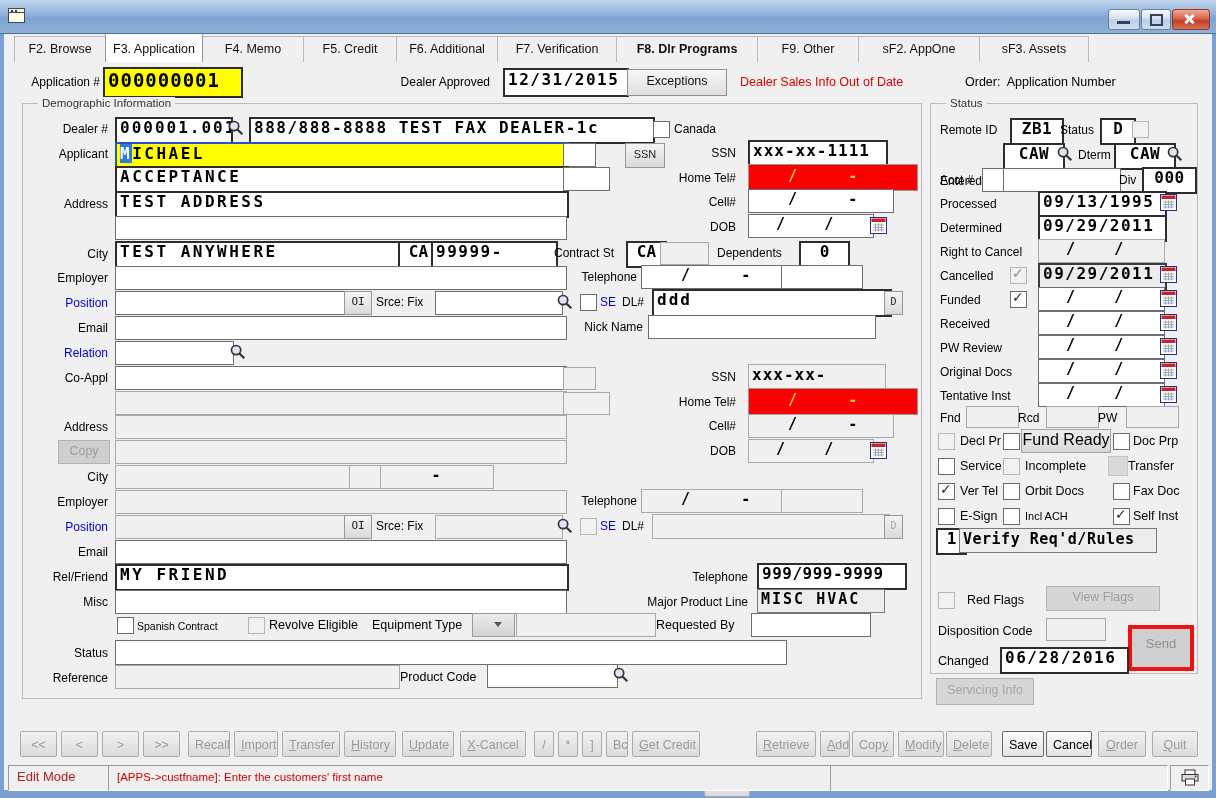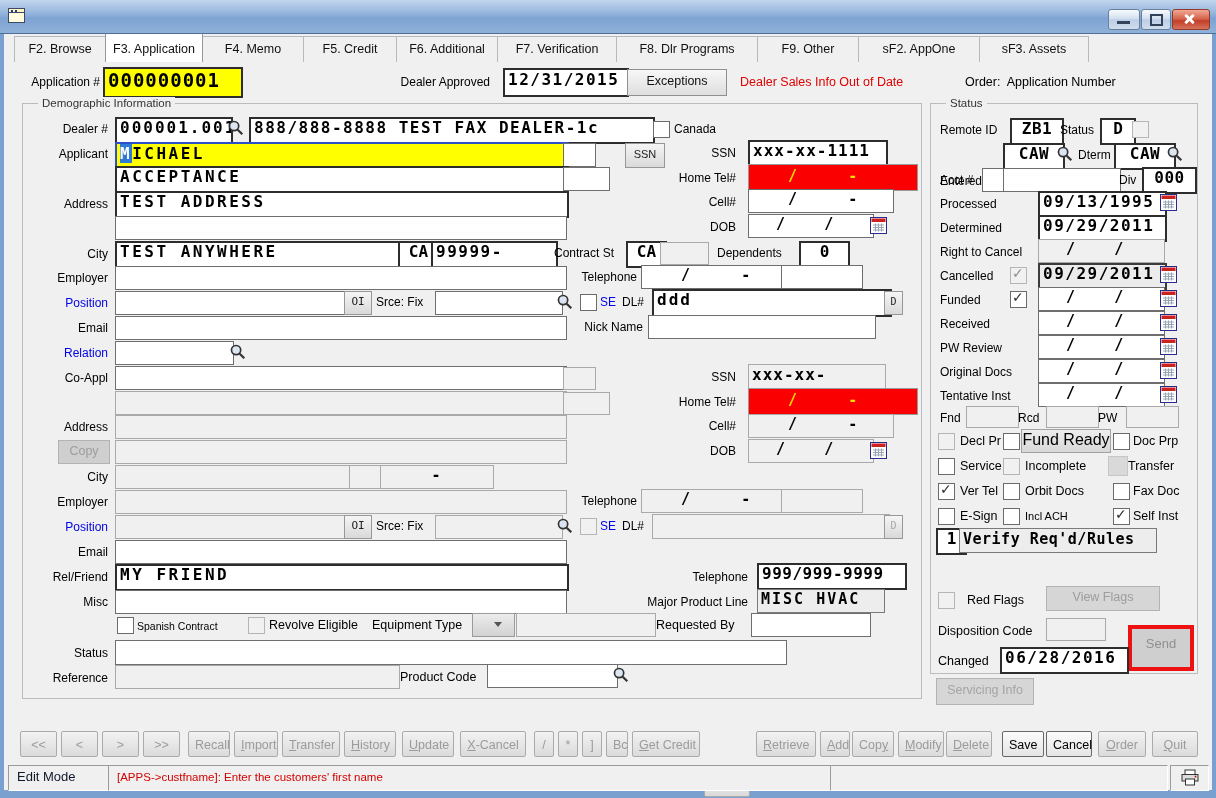--- a/index.html
+++ b/index.html
@@ -96,21 +96,21 @@
     </span>
 </div>
 
 <div class="tabs">
   <div class="tab" style="width:90px;">F2. Browse</div>
   <div class="tab active" style="width:96px;">F3. Application</div>
   <div class="tab" style="width:100px;">F4. Memo</div>
   <div class="tab" style="width:92px;">F5. Credit</div>
   <div class="tab" style="width:100px;">F6. Additional</div>
   <div class="tab" style="width:118px;">F7. Verification</div>
-  <div class="tab" style="width:140px;">F8. Dlr Programs</div>
+  <div class="tab" style="width:140px;font-weight:bold;">F8. Dlr Programs</div>
   <div class="tab" style="width:100px;">F9. Other</div>
   <div class="tab" style="width:120px;">sF2. AppOne</div>
   <div class="tab" style="width:108px;">sF3. Assets</div>
 </div>
 
 <span class="lab r" style="left:24px;top:70px;width:76px;line-height:25px;">Application #</span>
 <div class="f fb yel big" style="left:103px;top:67px;width:130px;height:27px;border-color:#2d2d2d;">000000001</div>
 <span class="lab r" style="left:385px;top:70px;width:105px;line-height:25px;">Dealer Approved</span>
 <div class="f fb dt" style="left:503px;top:68px;width:116px;height:25px;font-size:16px;line-height:20px;">12/31/2015</div>
 <div class="btn" style="left:627px;top:69px;width:98px;height:25px;line-height:23px;">Exceptions</div>
@@ -450,21 +450,21 @@
   <button class="tbtn" style="width:30px;"><u>A</u>dd</button>
   <button class="tbtn" style="width:42px;margin-left:-2px;">Cop<u>y</u></button>
   <button class="tbtn" style="width:46px;"><u>M</u>odify</button>
   <button class="tbtn" style="width:46px;margin-left:-2px;"><u>D</u>elete</button>
   <button class="tbtn en" style="width:42px;margin-left:6px;">Save</button>
   <button class="tbtn en" style="width:46px;margin-left:-2px;">Cancel</button>
   <button class="tbtn" style="width:48px;margin-left:2px;"><u>O</u>rder</button>
   <button class="tbtn" style="width:46px;margin-left:2px;"><u>Q</u>uit</button>
 </div>
 
-<div class="panel" style="left:8px;width:97px;padding-left:8px;color:#0f172a;font-size:13px;">Edit Mode</div>
+<div class="panel" style="left:8px;width:97px;padding-left:8px;color:#b91c1c;font-size:13px;">Edit Mode</div>
 <div class="panel" style="left:108px;width:719px;padding-left:8px;color:#d40000;font-size:11.5px;">[APPS-&gt;custfname]:  Enter the customers' first name</div>
 <div class="panel" style="left:830px;width:336px;"></div>
 <div class="panel" style="left:1170px;width:37px;text-align:center;"><span><svg width="18" height="17" viewBox="0 0 18 16" style="margin-top:3px;">
         <rect x="4" y="0.5" width="10" height="4.5" fill="#fff" stroke="#333"></rect>
         <rect x="1" y="5" width="16" height="6.5" fill="#ddd" stroke="#333"></rect>
         <rect x="4.5" y="9.5" width="9" height="6" fill="#fff" stroke="#333"></rect>
         <circle cx="14.5" cy="7" r="0.9" fill="#c00"></circle>
       </svg></span></div>
 
 </body></html>

